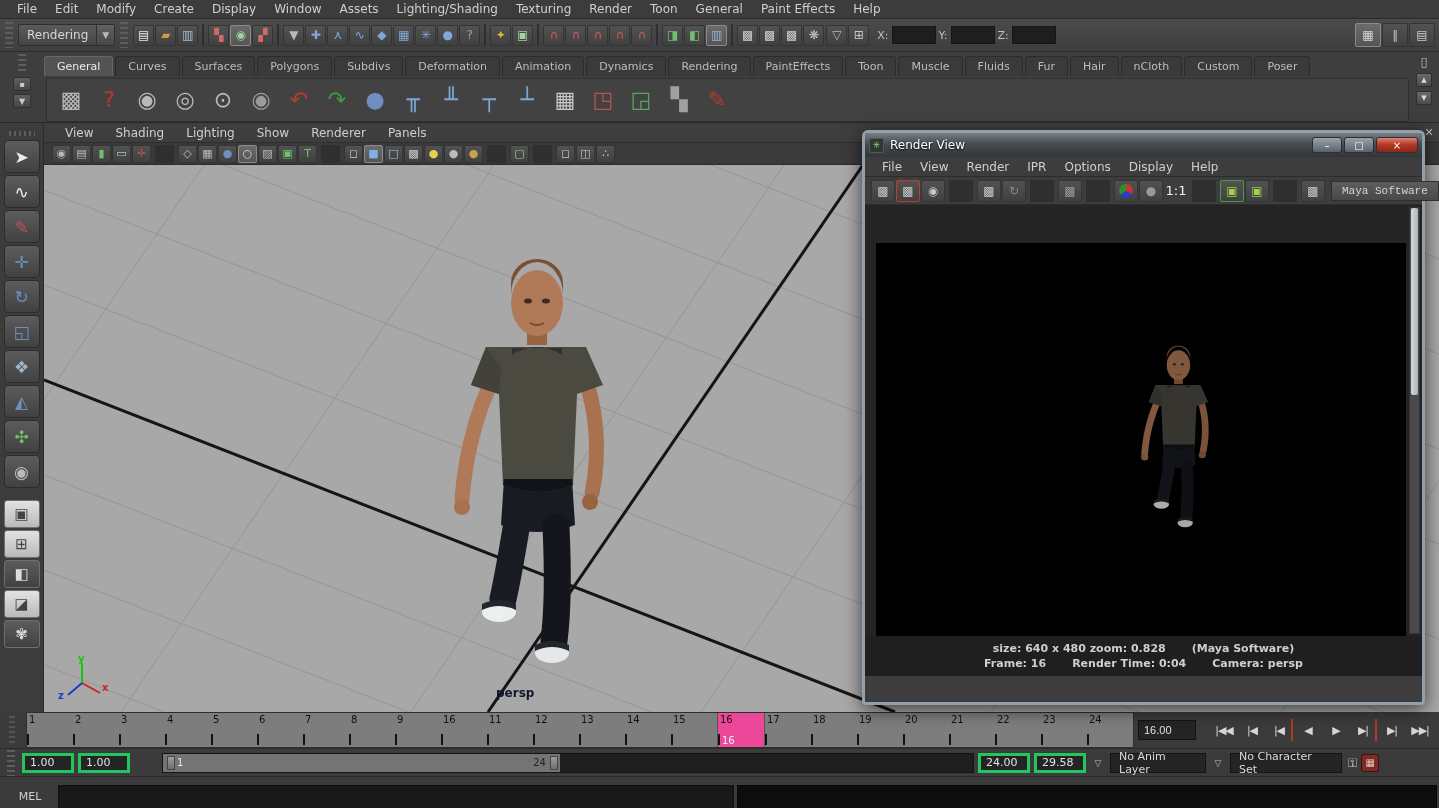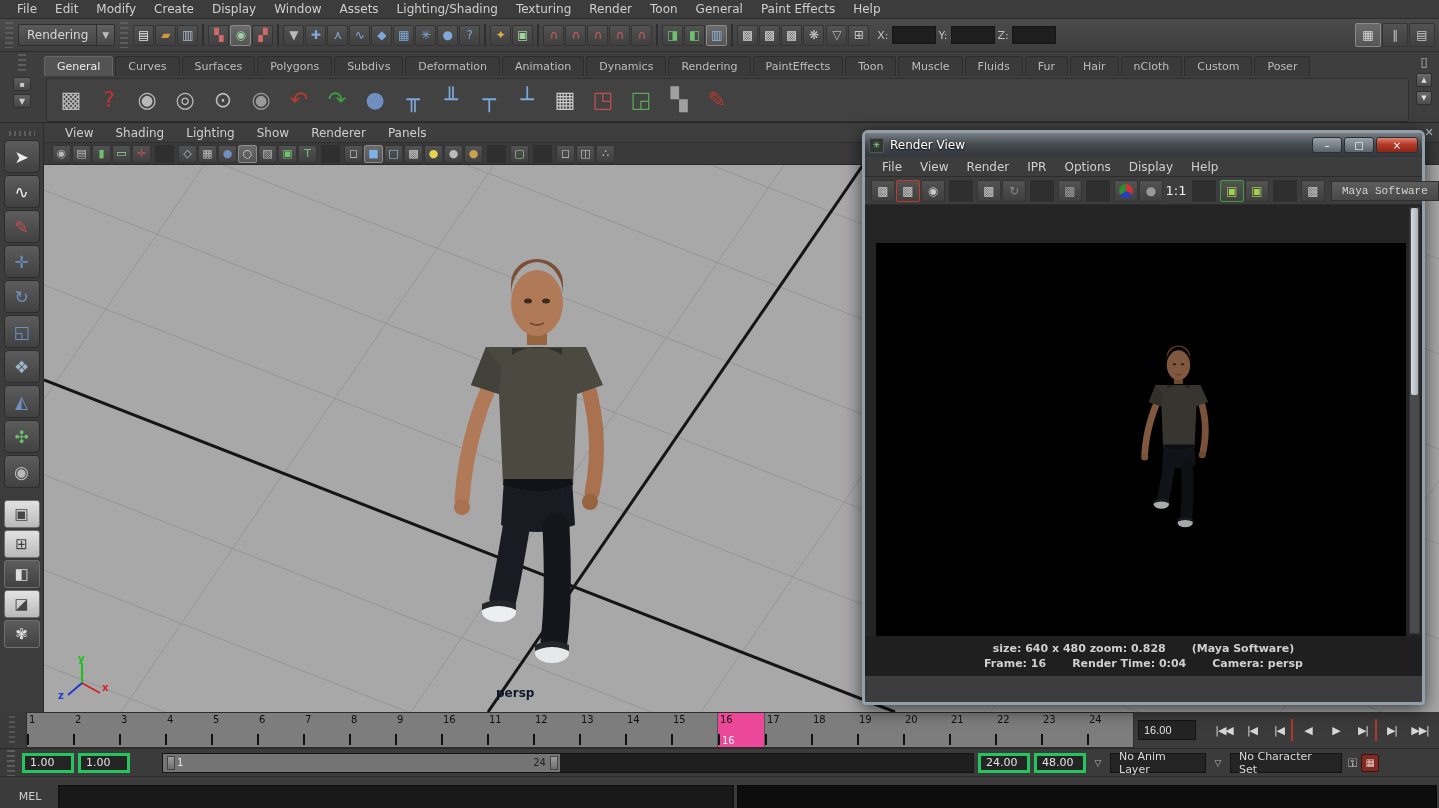--- a/index.html
+++ b/index.html
@@ -864,21 +864,21 @@
   <span class="rs-field">1.00</span>
   <div class="rs-track">
     <div class="rs-range">
       <span class="rs-handle"></span>
       <span class="lab" style="position:absolute;left:14px">1</span>
       <span class="lab dark" style="position:absolute;right:14px">24</span>
       <span class="rs-handle" style="position:absolute;right:2px"></span>
     </div>
   </div>
   <span class="rs-field">24.00</span>
-  <span class="rs-field">48.00</span>
+  <span class="rs-field">29.58</span>
   <span class="tri">▽</span>
   <span class="rs-combo" style="width:96px">No Anim Layer</span>
   <span class="tri">▽</span>
   <span class="rs-combo" style="width:112px">No Character Set</span>
   <span class="keyicon">⚿</span>
   <span class="autokey">▦</span>
 </div>
 
 <div class="commandline">
   <span class="cl-label">MEL</span>

